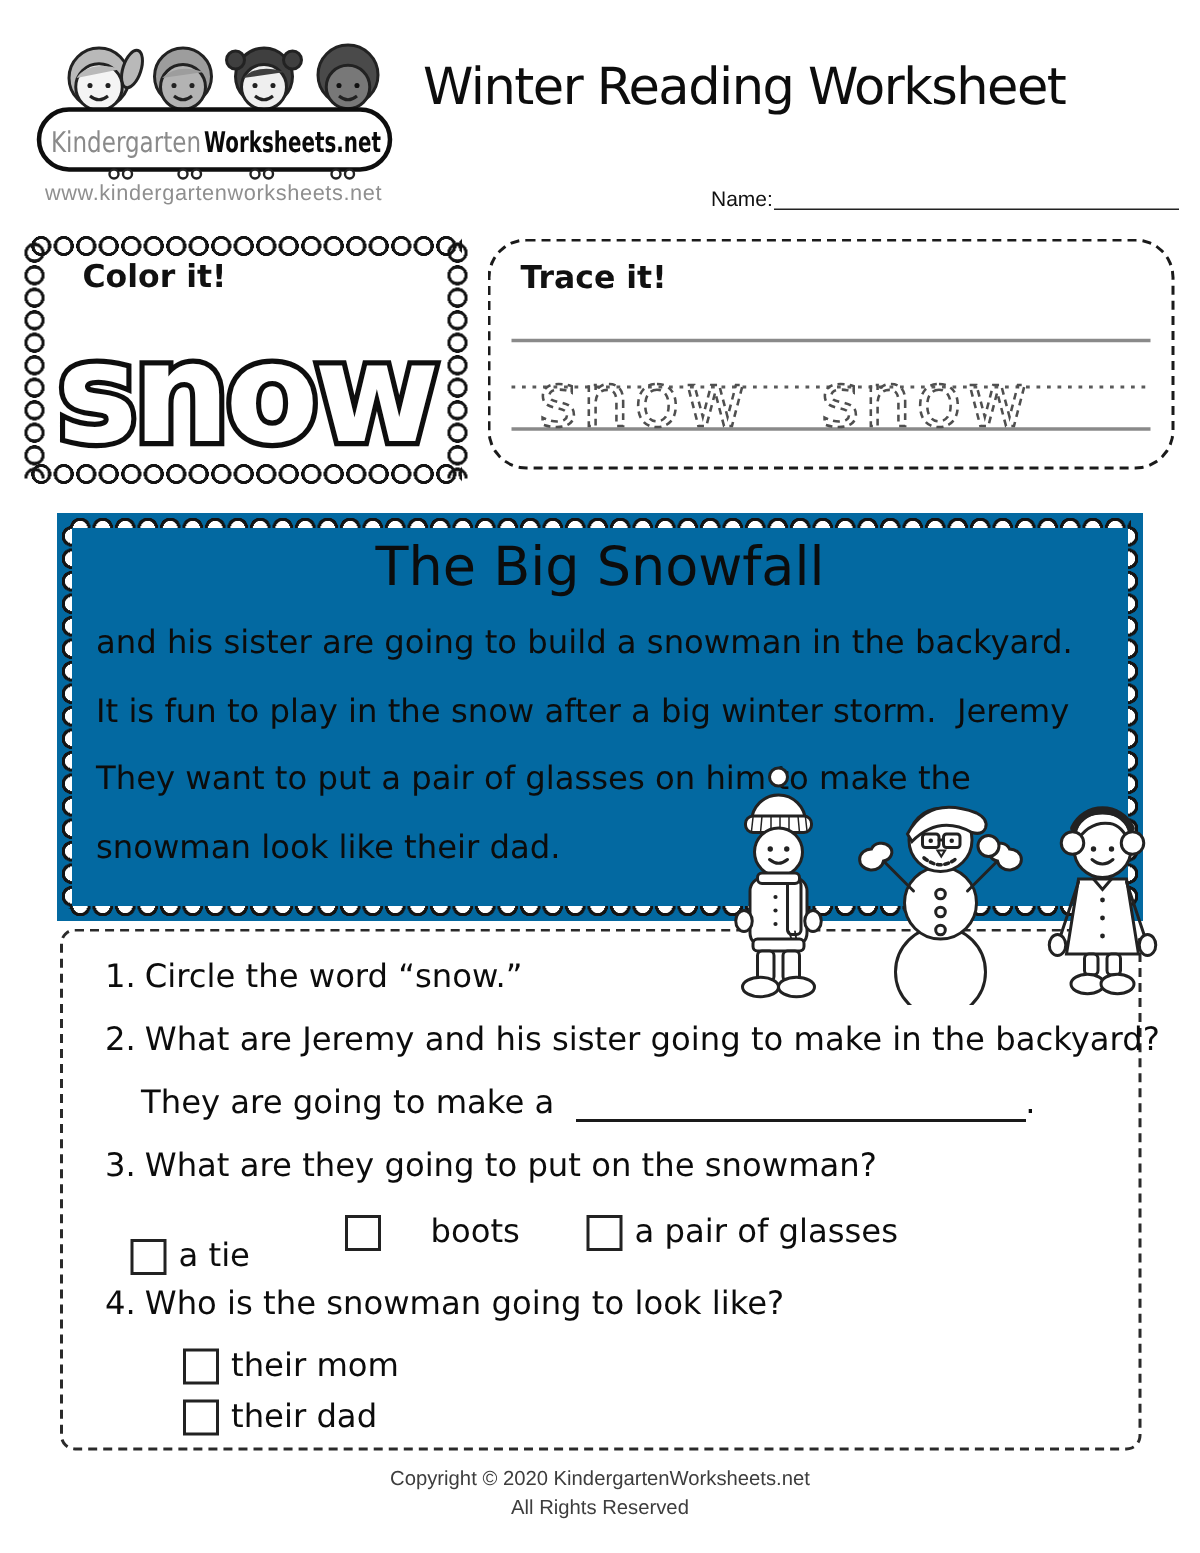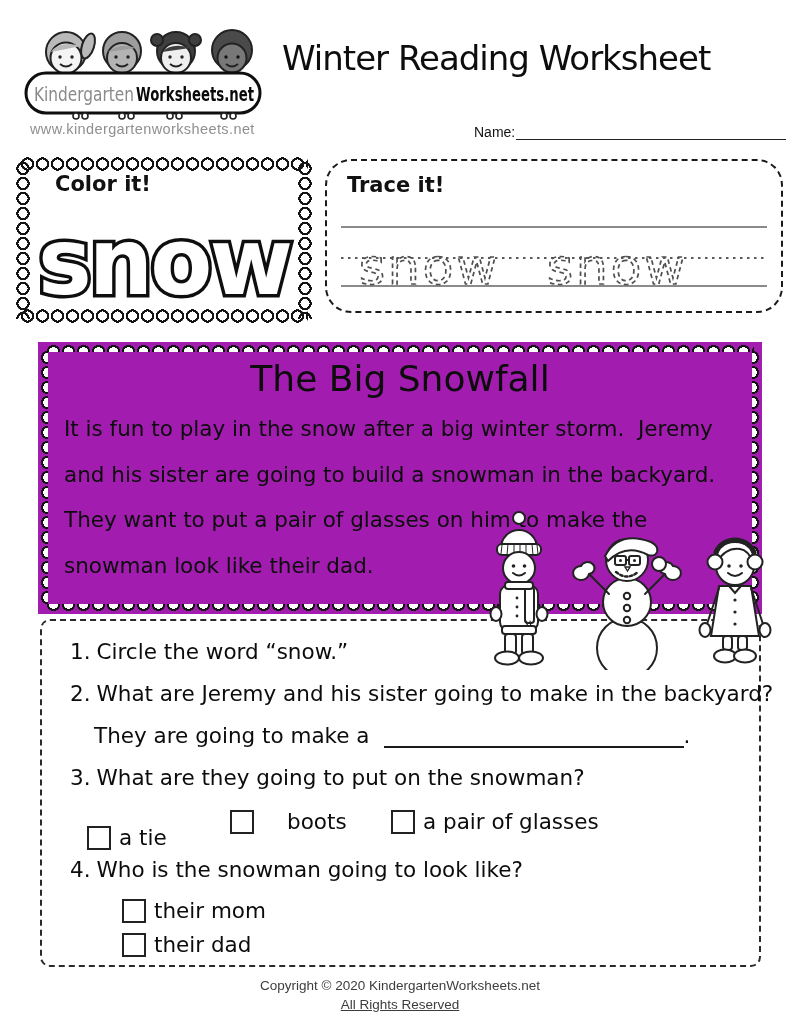--- a/index.html
+++ b/index.html
@@ -33,21 +33,21 @@
   #color-label{position:absolute;left:40px;top:16px;font-size:21px;font-weight:bold;}
   #color-word-svg{position:absolute;left:12px;top:46px;}
 
   
   #trace-box{position:absolute;left:325px;top:159px;width:454px;height:150px;background:#fff;
              border:2.5px dashed #1a1a1a;border-radius:26px;}
   #trace-label{position:absolute;left:20px;top:12px;font-size:21px;font-weight:bold;}
   #trace-svg{position:absolute;left:8px;top:40px;}
 
   
-  #story-box{position:absolute;left:38px;top:342px;width:724px;height:272px;background:#a21caf;}
+  #story-box{position:absolute;left:38px;top:342px;width:724px;height:272px;background:#0369a1;}
   .sc{position:absolute;pointer-events:none;}
   .sc.t{left:8px;right:8px;top:0;height:10px;
     background-image:radial-gradient(circle 7px at 7.5px 10px, #fff 4.7px, #141414 4.8px 6.8px, rgba(0,0,0,0) 7px);
     background-size:15px 10px;background-repeat:repeat-x;}
   .sc.b{left:8px;right:8px;bottom:0;height:10px;
     background-image:radial-gradient(circle 7px at 7.5px 0px, #fff 4.7px, #141414 4.8px 6.8px, rgba(0,0,0,0) 7px);
     background-size:15px 10px;background-repeat:repeat-x;}
   .sc.l{top:8px;bottom:8px;left:0;width:10px;
     background-image:radial-gradient(circle 7px at 10px 7.5px, #fff 4.7px, #141414 4.8px 6.8px, rgba(0,0,0,0) 7px);
     background-size:10px 15px;background-repeat:repeat-y;}
@@ -77,21 +77,21 @@
   #opt-boots{left:188px;top:188px;gap:25px;}
   #opt-glasses{left:349px;top:188px;}
   #q4{left:28px;top:236px;}
   #opt-mom{left:80px;top:277px;}
   #opt-dad{left:80px;top:311px;}
 
   
   #footer{position:absolute;left:0;right:0;top:976px;text-align:center;
           font-family:"Liberation Sans",sans-serif;color:#3d3d3d;}
   #footer .f1{font-size:13.5px;line-height:20px;}
-  #footer .f2{font-size:13.5px;line-height:18px;text-decoration:underline;}
+  #footer .f2{font-size:13.5px;line-height:18px;}
 </style>
 </head>
 <body>
 
 <div id="page">
 
   <svg id="logo" width="250" height="104" viewBox="0 0 250 104">
     <g stroke="#222" stroke-width="2" fill="#fff">
 
       <circle cx="48" cy="36" r="20" fill="#b9b9b9"></circle>
@@ -169,22 +169,22 @@
     </svg>
   </div>
 
   <div id="story-box">
     <div class="sc t"></div>
     <div class="sc b"></div>
     <div class="sc l"></div>
     <div class="sc r"></div>
     <div id="story-title">The Big Snowfall</div>
     <div id="story-lines">
+      <span class="story-line">and his sister are going to build a snowman in the backyard.</span>
       <span class="story-line">It is fun to play in the snow after a big winter storm.  Jeremy</span>
-      <span class="story-line">and his sister are going to build a snowman in the backyard.</span>
       <span class="story-line">They want to put a pair of glasses on him to make the</span>
       <span class="story-line">snowman look like their dad.</span>
     </div>
   </div>
 
   <svg id="illustration" width="308" height="162" viewBox="0 0 308 162">
 
     <g stroke="#222" stroke-width="2" fill="#fff" stroke-linecap="round">
       <circle cx="42" cy="10" r="6"></circle>
       <path d="M24,40 a18,18 0 0 1 36,0 z"></path>

